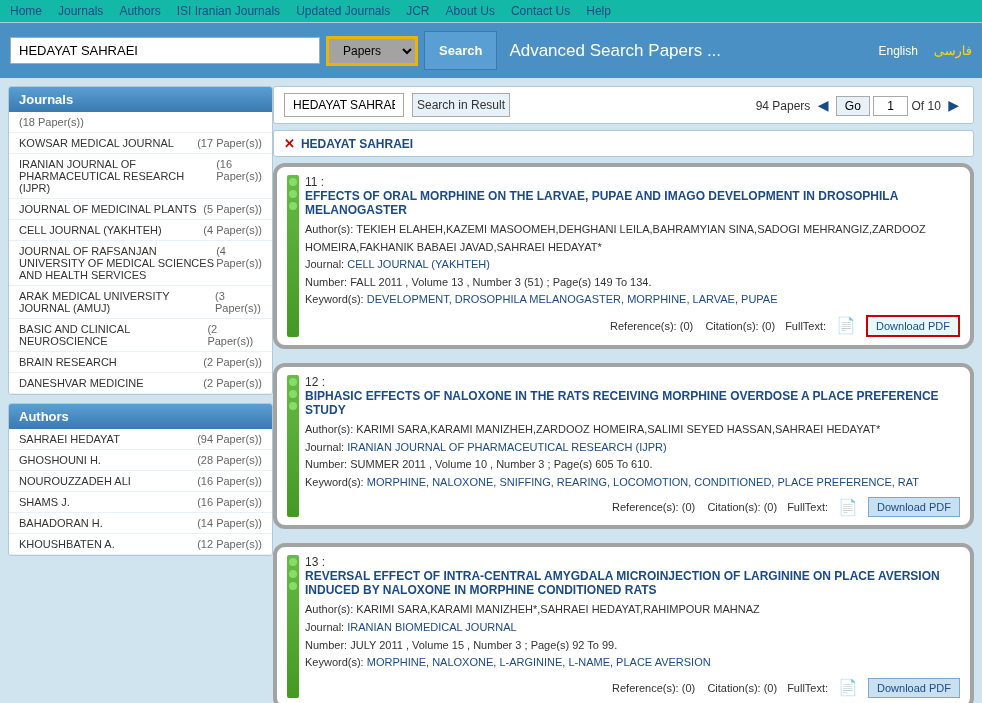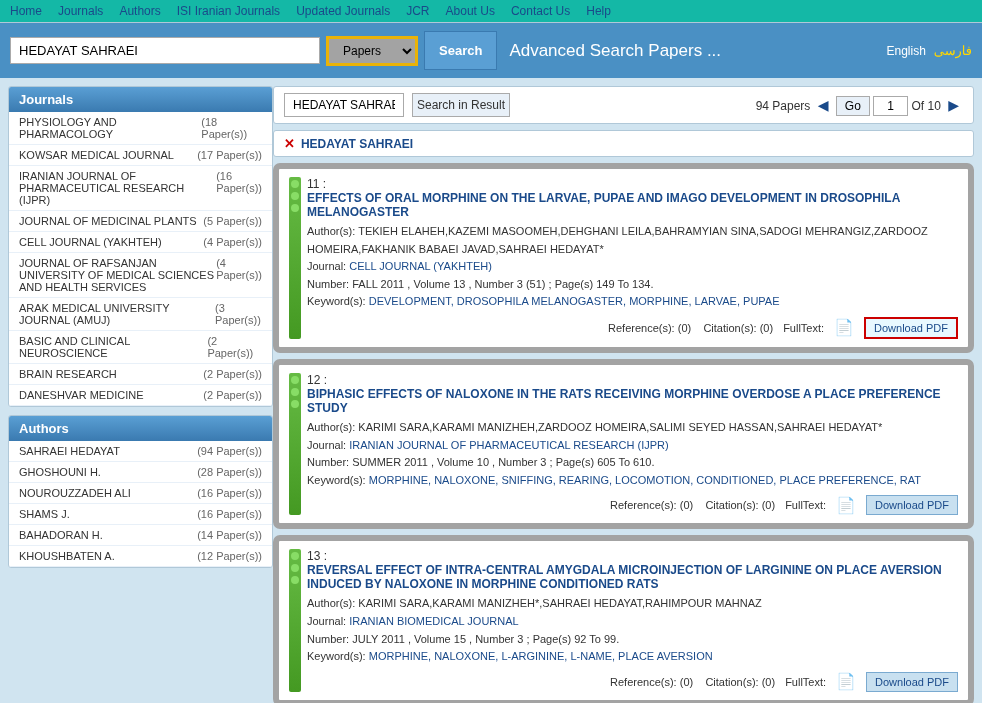--- a/index.html
+++ b/index.html
@@ -191,24 +191,24 @@
       font-size: 13px;
     }
     .active-tag-text {
       color: #1a4a8a;
       font-weight: bold;
     }
 
     
     .paper-card {
       background: white;
-      border: 6px solid #a3a3a3;
-      border-radius: 7px;
+      border: 4px solid #a3a3a3;
+      border-radius: 12px;
       padding: 8px 10px;
-      margin-bottom: 6px;
+      margin-bottom: 14px;
     }
     .paper-title {
       color: #1a4a8a;
       font-size: 12px;
       font-weight: bold;
       text-decoration: none;
       cursor: pointer;
       display: block;
       margin-bottom: 4px;
     }
@@ -293,34 +293,33 @@
 
 <div id="search-bar">
   <input id="search-input" type="text" value="HEDAYAT SAHRAEI" style="">
   <select id="search-type-select">
     <option>Papers</option>
     <option>Authors</option>
     <option>Journals</option>
   </select>
   <button id="search-button">Search</button>
   <a id="advanced-search-link">Advanced Search Papers ...</a>
-  <span style="margin-left:auto; display:flex; gap:8px; align-items:center;">
+  <span style="margin-left:auto; display:flex; gap:16px; align-items:center;">
     <span id="lang-en">English</span>
     <span id="lang-fa">فارسی</span>
   </span>
 </div>
 
 <div id="main-layout">
 
   <div id="sidebar">
 
     <div class="sidebar-section">
       <div class="sidebar-section-header">Journals</div>
       <div class="sidebar-item">
-        <span class="sidebar-item-name">PHYSIOLOGY AND PHARMACOLOGY</span>
         <span class="sidebar-item-count">(18 Paper(s))</span>
       </div>
       <div class="sidebar-item">
         <span class="sidebar-item-name">KOWSAR MEDICAL JOURNAL</span>
         <span class="sidebar-item-count">(17 Paper(s))</span>
       </div>
       <div class="sidebar-item">
         <span class="sidebar-item-name">IRANIAN JOURNAL OF PHARMACEUTICAL RESEARCH (IJPR)</span>
         <span class="sidebar-item-count">(16 Paper(s))</span>
       </div>

